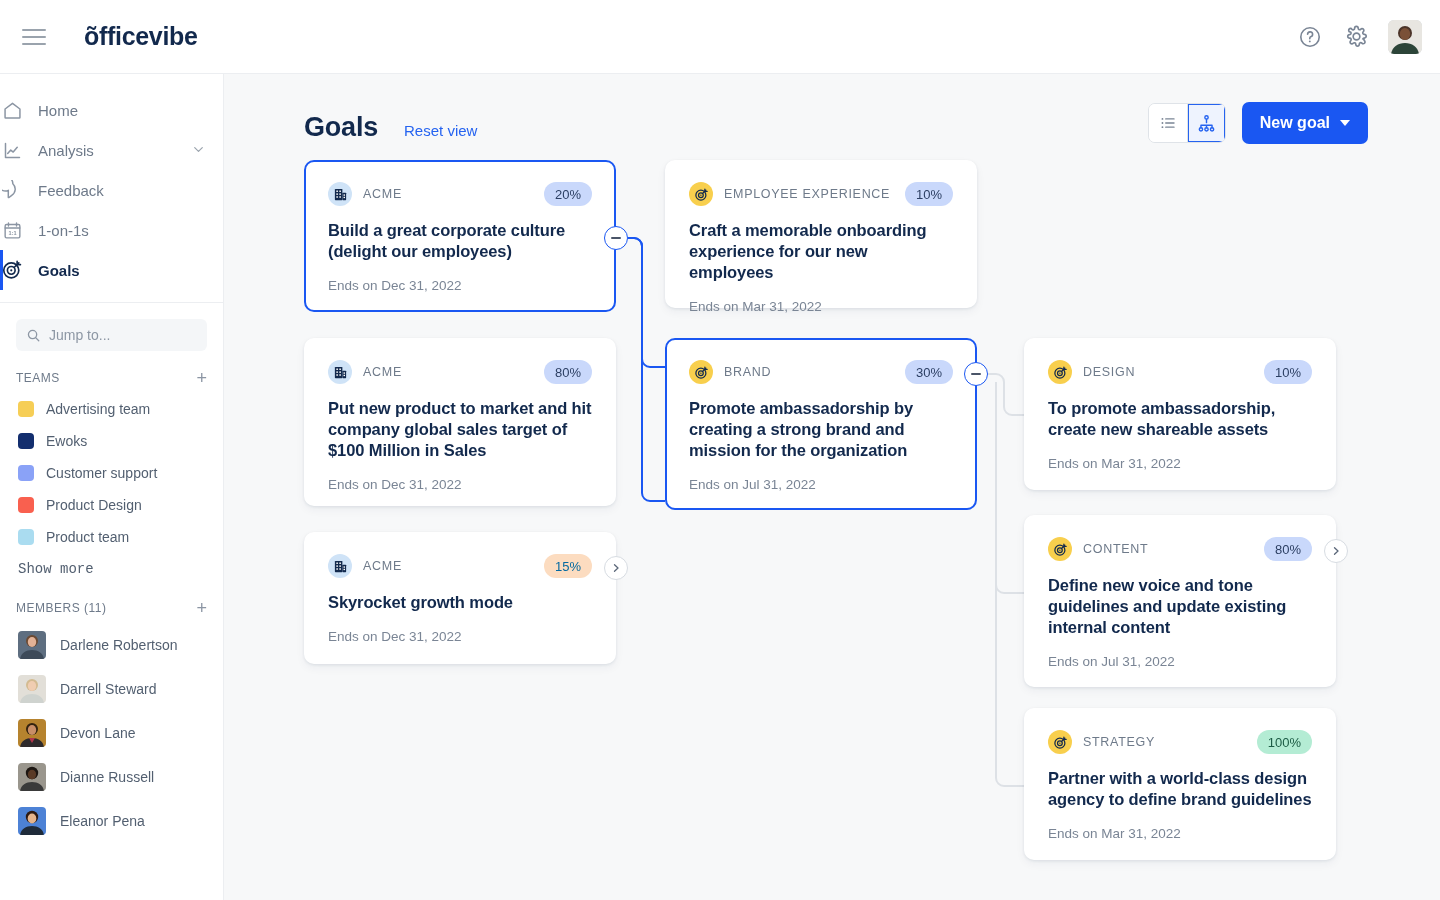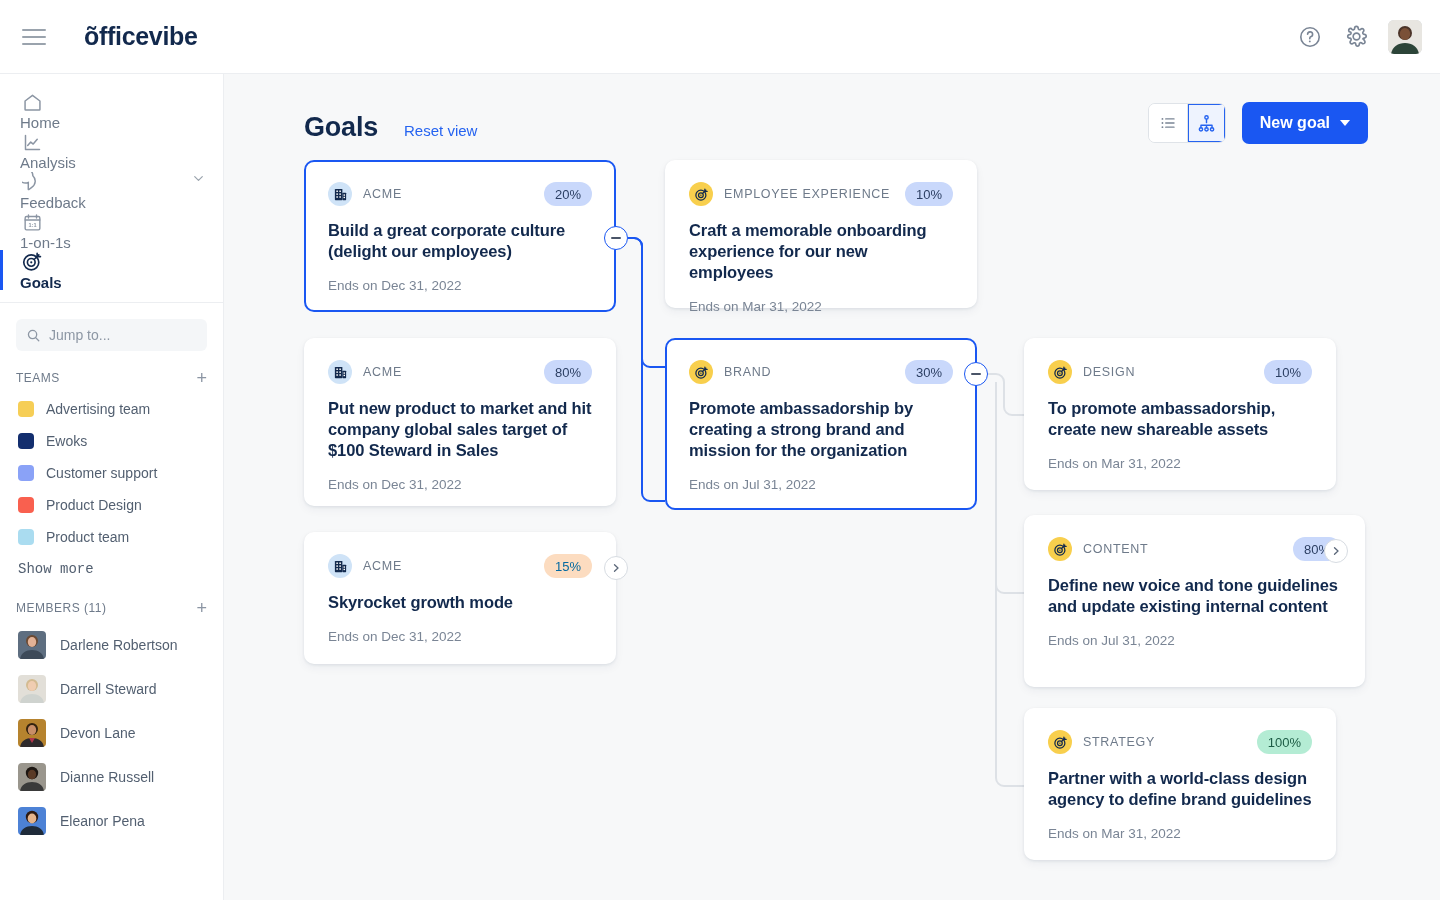--- a/index.html
+++ b/index.html
@@ -28,22 +28,22 @@
     justify-content: center; cursor: pointer; color: #7a8595; }
   .avatar-top { width: 34px; height: 34px; border-radius: 6px; overflow: hidden;
     background: #cfd6dd; cursor: pointer; position: relative; }
 
   
   .sidebar {
     position: absolute; left: 0; top: 74px; width: 224px; height: 826px;
     background: #fff; border-right: 1px solid #eceef1; overflow: hidden; z-index: 30;
   }
   .nav { padding-top: 16px; padding-bottom: 12px; border-bottom: 1px solid #eceef1; }
-  .nav-item { position: relative; height: 40px; display: flex; 
-    padding-left: 20px; cursor: pointer; color: #6e7a8a; font-size: 15px; flex-direction: column; }
+  .nav-item { position: relative; height: 40px; display: flex; align-items: center;
+    cursor: pointer; color: #6e7a8a; font-size: 15px; }
   .nav-item .ni-ic { width: 24px; height: 24px; display: flex; align-items: center;
     justify-content: center; margin-right: 14px; color: #8b95a3; flex: none; }
   .nav-item.active { color: #12294d; font-weight: 600; }
   .nav-item.active .ni-ic { color: #12294d; }
   .nav-item.active::before { content: ""; position: absolute; left: 0; top: 0;
     width: 3px; height: 100%; background: #1a57f2; }
   .nav-chev { margin-left: auto; margin-right: 18px; color: #9aa3ad; }
 
   .search-wrap { padding: 16px 16px 6px 16px; }
   .search-box { height: 32px; background: #f4f6f8; border-radius: 6px;
@@ -430,21 +430,21 @@
             <rect x="10.2" y="10.2" width="2.4" height="2.4" fill="#fff"></rect>
             <rect x="5.4" y="14.8" width="2.4" height="2.4" fill="#fff"></rect>
             <rect x="10.2" y="14.8" width="2.4" height="2.4" fill="#fff"></rect>
             <rect x="16.8" y="11.8" width="2.4" height="2.2" fill="#fff"></rect>
             <rect x="16.8" y="15.6" width="2.4" height="2.2" fill="#fff"></rect>
           </svg>
         </span>
         <span class="card-org">ACME</span>
         <span class="pct blue">80%</span>
       </div>
-      <div class="card-title">Put new product to market and hit company global sales target of $100 Steward in Sales</div>
+      <div class="card-title">Put new product to market and hit company global sales target of $100 Million in Sales</div>
       <div class="card-date">Ends on Dec 31, 2022</div>
     </div>
 
     <div class="card sel" style="left:441px; top:264px; width:312px; height:172px;">
       <div class="card-top">
         <span class="org-ic team">
           <svg width="15" height="15" viewBox="0 0 24 24" fill="none" stroke="#12294d" stroke-width="2">
             <circle cx="11" cy="13" r="8"></circle>
               <circle cx="11" cy="13" r="3.8"></circle>
             <circle cx="11" cy="13" r="1.1" fill="#12294d" stroke="none"></circle>
@@ -501,21 +501,21 @@
       </div>
       <div class="card-title">Skyrocket growth mode</div>
       <div class="card-date">Ends on Dec 31, 2022</div>
     </div>
     <div class="node-btn plus" style="left:380px; top:482px;">
       <svg width="12" height="12" viewBox="0 0 24 24" fill="none" stroke="currentColor" stroke-width="2.6" stroke-linecap="round" stroke-linejoin="round">
           <path d="M9 5.5 16 12 9 18.5"></path>
         </svg>
     </div>
 
-    <div class="card" style="left:800px; top:441px; width:341px; height:172px;">
+    <div class="card" style="left:800px; top:441px; width:312px; height:172px;">
       <div class="card-top">
         <span class="org-ic team">
           <svg width="15" height="15" viewBox="0 0 24 24" fill="none" stroke="#12294d" stroke-width="2">
             <circle cx="11" cy="13" r="8"></circle>
               <circle cx="11" cy="13" r="3.8"></circle>
             <circle cx="11" cy="13" r="1.1" fill="#12294d" stroke="none"></circle>
             <path d="M14.2 9.8 19 5" stroke-linecap="round"></path>
             <path d="M17.4 3.4v3.6H21" stroke-linecap="round" stroke-linejoin="round"></path>
           </svg>
         </span>

